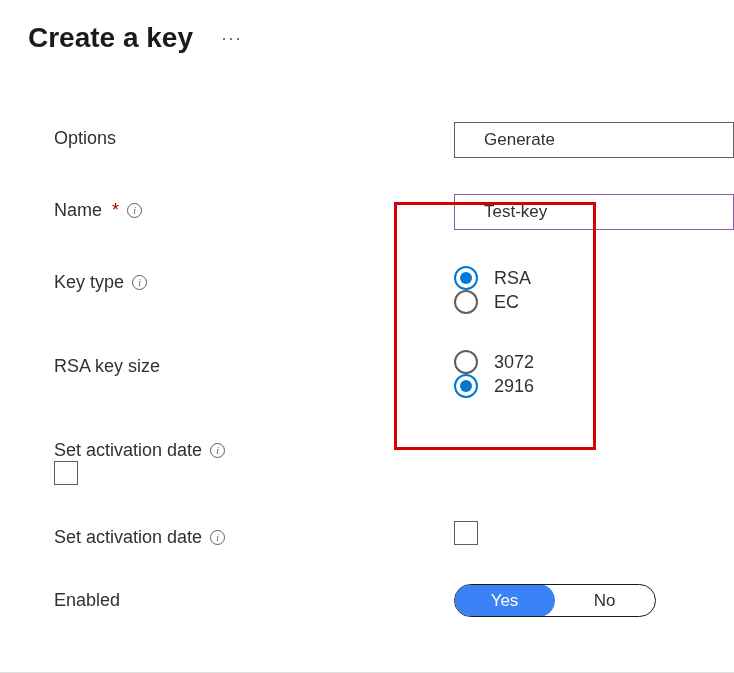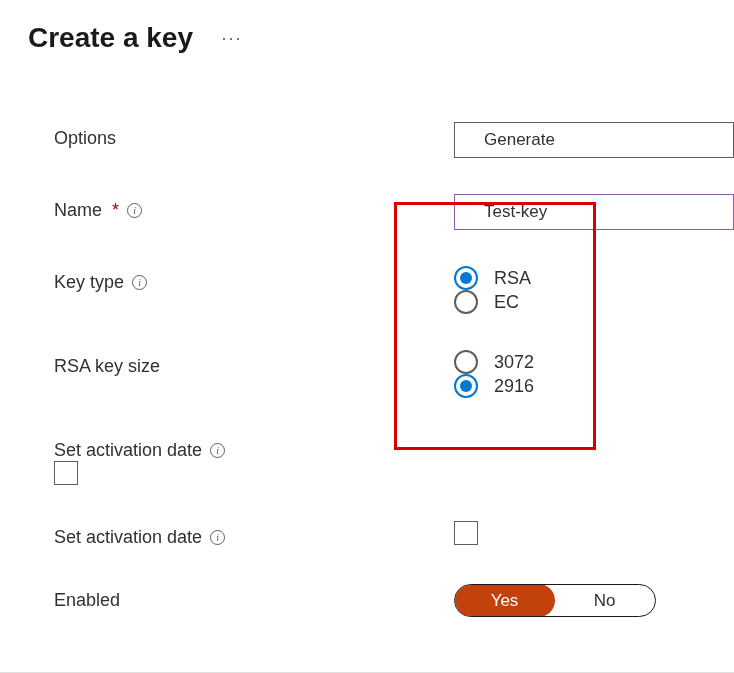--- a/index.html
+++ b/index.html
@@ -19,21 +19,21 @@
     .radio-group { display:flex; flex-direction:column; }
     .radio { display:flex; align-items:center; gap:16px; cursor:pointer; }
     .radio-circle { width:24px; height:24px; border:2px solid #605e5c; border-radius:50%; display:flex; align-items:center; justify-content:center; flex-shrink:0; }
     .radio-circle.selected { border-color:#0078d4; }
     .radio-circle.selected::after { content:""; width:12px; height:12px; background:#0078d4; border-radius:50%; }
     .radio-lbl { font-size:18px; }
     .checkbox { width:24px; height:24px; border:1px solid #605e5c; background:#fff; cursor:pointer; }
     .highlight-box { position:absolute; border:3px solid #d60000; pointer-events:none; }
     .toggle { display:flex; border:1px solid #1b1a19; border-radius:18px; overflow:hidden; width:202px; height:33px; cursor:pointer; }
     .toggle-opt { flex:1; display:flex; align-items:center; justify-content:center; font-size:17px; }
-    .toggle-opt.active { background:#c2410c; color:#fff; border-radius:18px; margin:-1px;text-align:right; }
+    .toggle-opt.active { background:#3b82f6; color:#fff; border-radius:18px; margin:-1px;text-align:right; }
     .toggle-opt.inactive { color:#323130; }
   </style>
 </head>
 <body>
 
 <div class="header">
   <h1 class="title">Create a key</h1>
   <span class="dots">···</span>
 </div>
 

